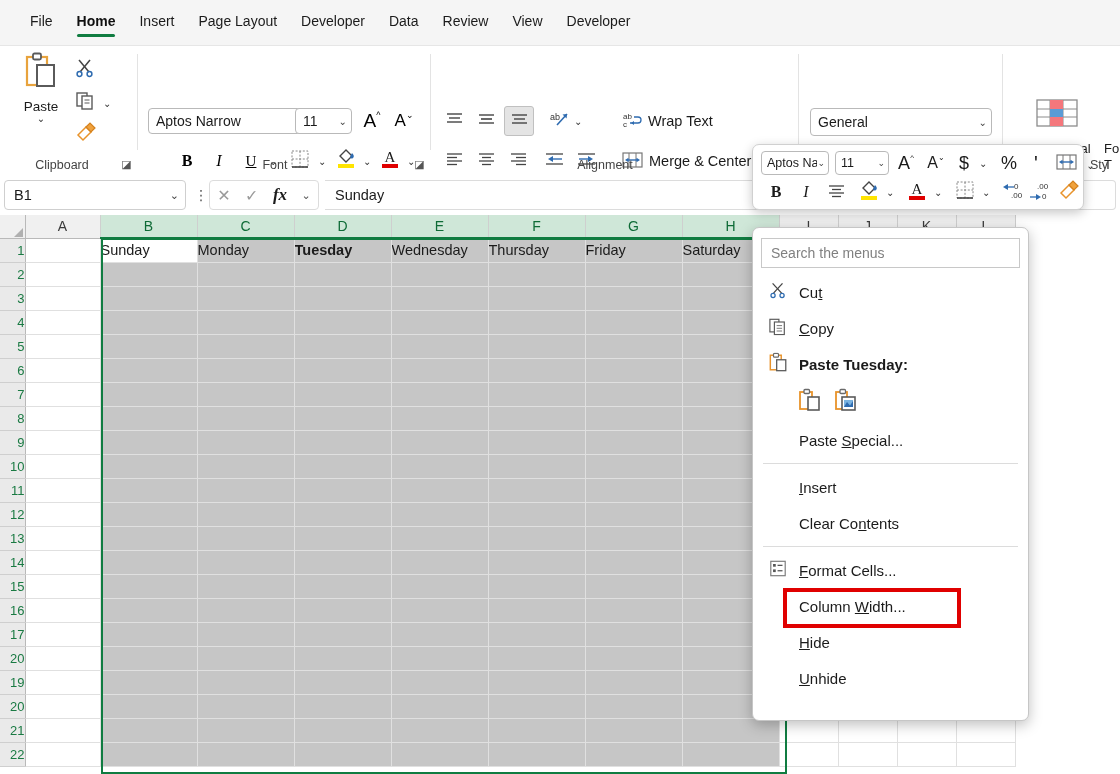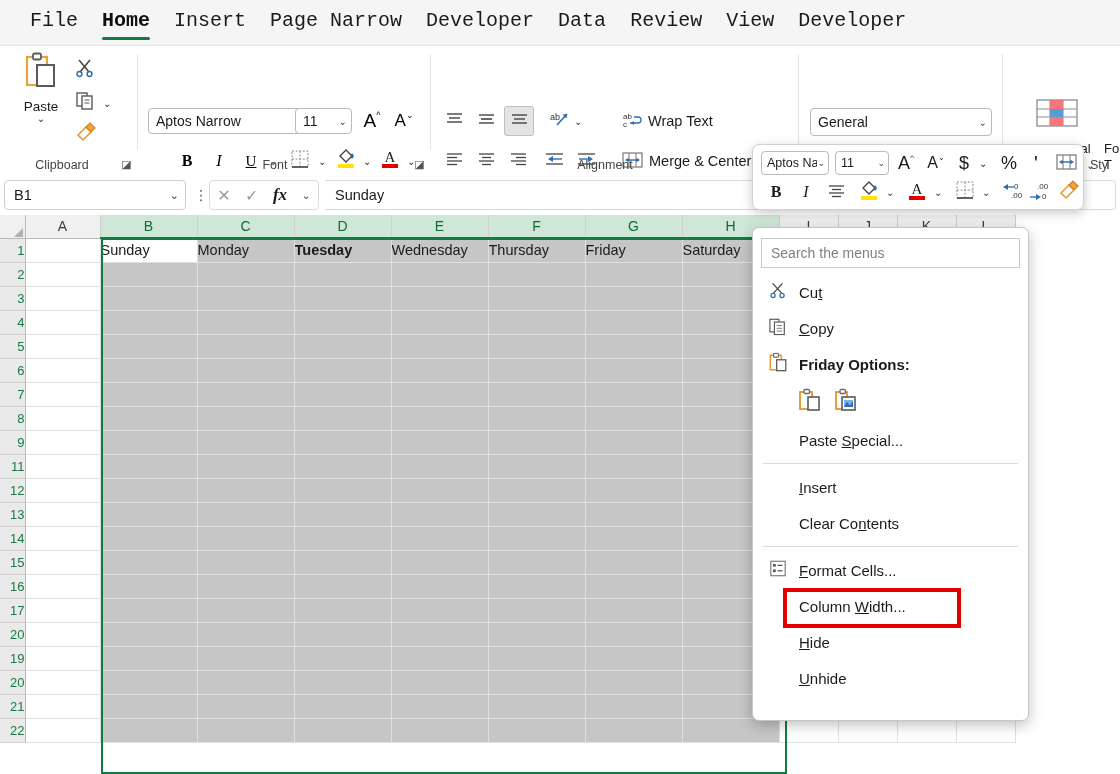--- a/index.html
+++ b/index.html
@@ -13,22 +13,22 @@
   #app { position: relative; width: 1120px; height: 774px; background:#fff; }
 
   
   .tabbar {
     position:absolute; left:0; top:0; width:1120px; height:45px;
     background:#f5f5f5;
     display:flex; align-items:center; padding-left:18px; gap:0px;
   }
   .tab {
     position:relative;
-    font-size:20px; color:#1b1b1b; padding:4px 12px 8px 12px;
-    white-space:nowrap; cursor:default;font-family:Liberation Mono, monospace;
+    font-size:14px; color:#1b1b1b; padding:4px 12px 8px 12px;
+    white-space:nowrap; cursor:default;
   }
   .tab.active { font-weight:bold; color:#0f0f0f; }
   .tab.active::after {
     content:""; position:absolute; left:12px; right:12px; bottom:0px;
     height:3px; background:#107c41; border-radius:2px;
   }
 
   
   .ribbon {
     position:absolute; left:0; top:45px; width:1120px; height:131px;
@@ -201,21 +201,21 @@
 </style>
 </head>
 <body>
 
 <div id="app">
 
   <div class="tabbar" id="tabbar">
       <div class="tab"><span>File</span></div>
       <div class="tab active"><span>Home</span></div>
       <div class="tab"><span>Insert</span></div>
-      <div class="tab"><span>Page Narrow</span></div>
+      <div class="tab"><span>Page Layout</span></div>
       <div class="tab"><span>Developer</span></div>
       <div class="tab"><span>Data</span></div>
       <div class="tab"><span>Review</span></div>
       <div class="tab"><span>View</span></div>
       <div class="tab"><span>Developer</span></div>
     </div>
 
   <div class="ribbon">
     <div class="ribbon-inner">
 
@@ -667,20 +667,35 @@
             <td class="cell sel" style="width: 97px;"></td>
             <td class="cell sel" style="width: 97px;"></td>
             <td class="cell sel" style="width: 97px;"></td>
             <td class="cell" style="width: 59px;"></td>
             <td class="cell" style="width: 59px;"></td>
             <td class="cell" style="width: 59px;"></td>
             <td class="cell" style="width: 59px;"></td>
           </tr>
           <tr>
             <td class="rowhead selrow">9</td>
+            <td class="cell" style="width: 75px;"></td>
+            <td class="cell sel" style="width: 97px;"></td>
+            <td class="cell sel" style="width: 97px;"></td>
+            <td class="cell sel" style="width: 97px;"></td>
+            <td class="cell sel" style="width: 97px;"></td>
+            <td class="cell sel" style="width: 97px;"></td>
+            <td class="cell sel" style="width: 97px;"></td>
+            <td class="cell sel" style="width: 97px;"></td>
+            <td class="cell" style="width: 59px;"></td>
+            <td class="cell" style="width: 59px;"></td>
+            <td class="cell" style="width: 59px;"></td>
+            <td class="cell" style="width: 59px;"></td>
+          </tr>
+          <tr>
+            <td class="rowhead selrow">10</td>
             <td class="cell" style="width: 75px;"></td>
             <td class="cell sel" style="width: 97px;"></td>
             <td class="cell sel" style="width: 97px;"></td>
             <td class="cell sel" style="width: 97px;"></td>
             <td class="cell sel" style="width: 97px;"></td>
             <td class="cell sel" style="width: 97px;"></td>
             <td class="cell sel" style="width: 97px;"></td>
             <td class="cell sel" style="width: 97px;"></td>
             <td class="cell" style="width: 59px;"></td>
             <td class="cell" style="width: 59px;"></td>
@@ -1011,21 +1026,21 @@
               <line x1="8.5" y1="15" x2="14.5" y2="15" stroke="#5a5a5a" stroke-width="0.9"></line>
             </svg></span>
           <span><span><u>C</u>opy</span></span>
         </div>
         <div class="ctx-item boldlbl">
           <span class="cicon"><svg width="19" height="20" viewBox="0 0 20 22">
               <rect x="1" y="3" width="12" height="16" fill="#fff" stroke="#e8932b" stroke-width="1.6"></rect>
               <rect x="4.5" y="1" width="5.5" height="4" rx="1" fill="#fff" stroke="#6a6a6a" stroke-width="1.3"></rect>
               <rect x="8" y="8" width="10" height="12" fill="#fff" stroke="#5a5a5a" stroke-width="1.4"></rect>
             </svg></span>
-          <span><span>Friday Options:</span></span>
+          <span><span>Paste Tuesday:</span></span>
         </div>
         <div class="ctx-paste-icons">
           <span><svg width="22" height="24" viewBox="0 0 22 24">
               <rect x="1" y="4" width="12" height="17" fill="#fff" stroke="#e8932b" stroke-width="1.8"></rect>
               <rect x="5" y="1.5" width="5.5" height="4" rx="1" fill="#fff" stroke="#6a6a6a" stroke-width="1.3"></rect>
               <rect x="9" y="9" width="11" height="13" fill="#fff" stroke="#5a5a5a" stroke-width="1.6"></rect>
             </svg></span>
           <span><svg width="22" height="24" viewBox="0 0 22 24">
               <rect x="1" y="4" width="11" height="17" fill="#fff" stroke="#e8932b" stroke-width="1.8"></rect>
               <rect x="5" y="1.5" width="5.5" height="4" rx="1" fill="#fff" stroke="#6a6a6a" stroke-width="1.3"></rect>

